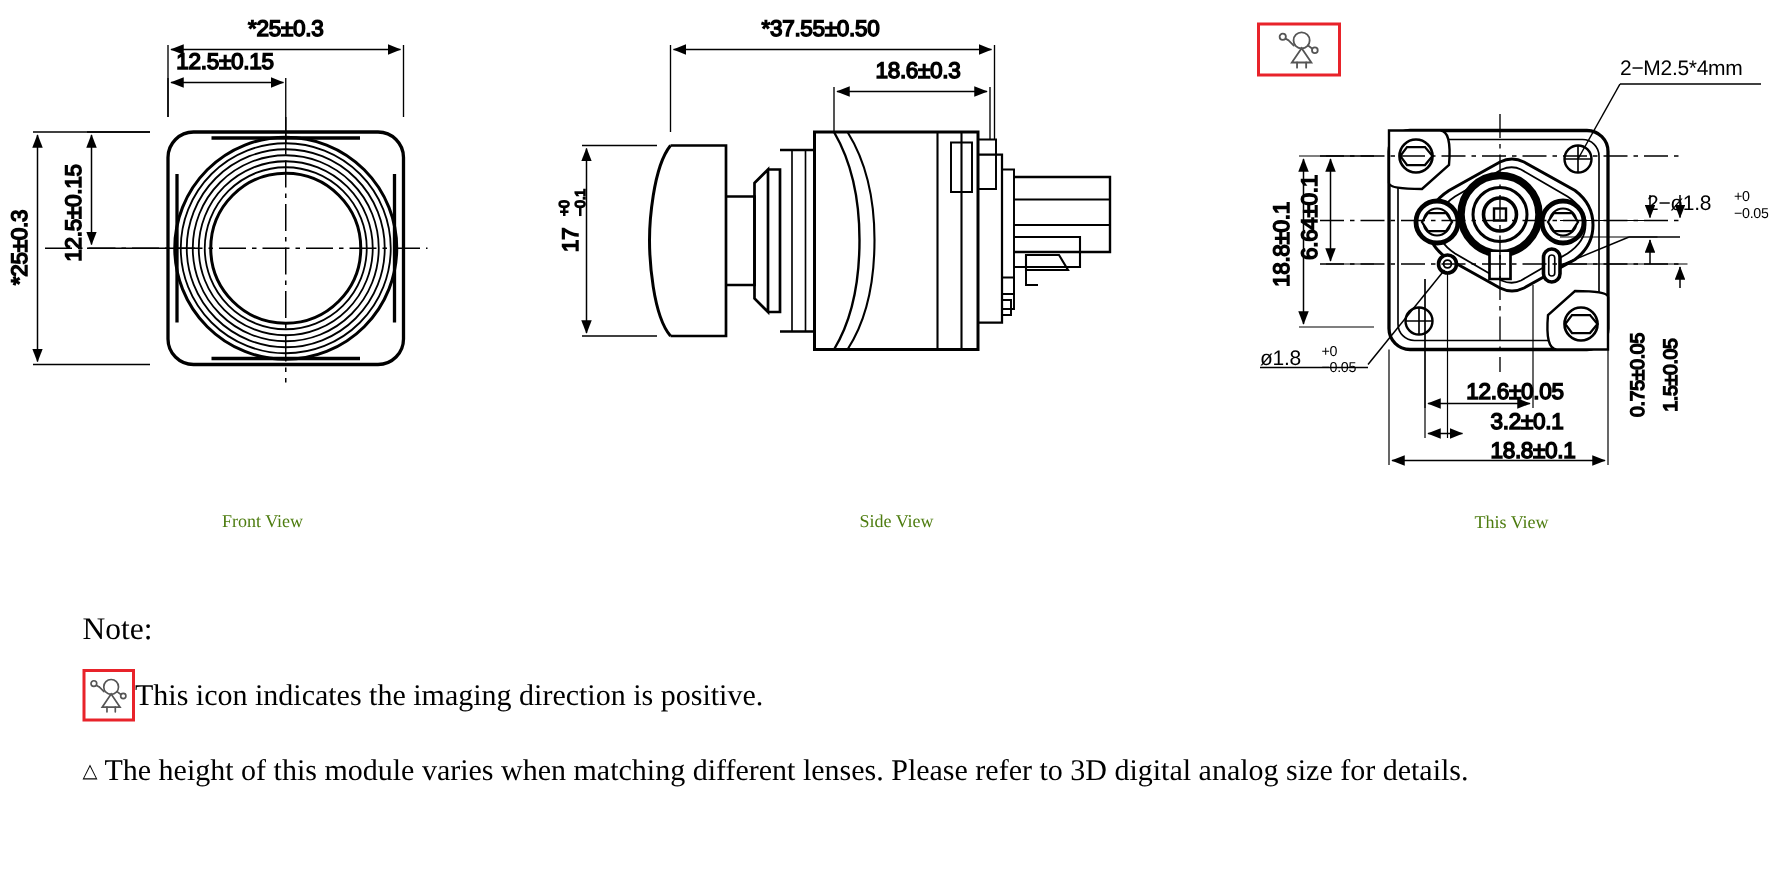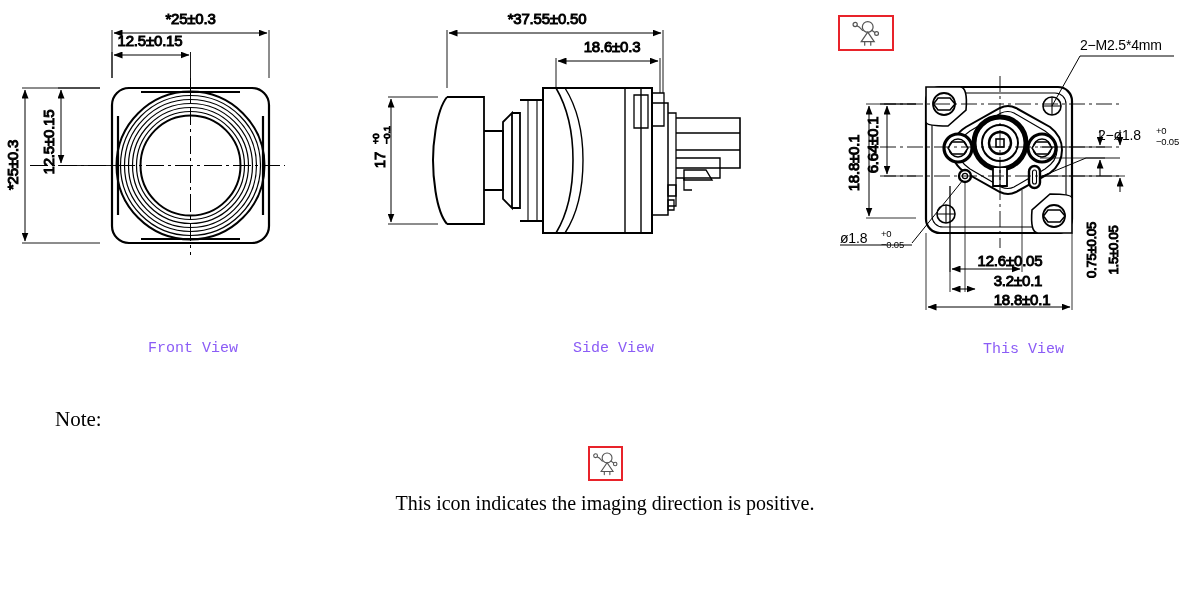--- a/index.html
+++ b/index.html
@@ -17,43 +17,42 @@
     font-family:"Liberation Sans", sans-serif;
     font-size:15px;
     fill:#000;
     letter-spacing:-0.2px;
   }
   .dimtext.small{font-size:13px;}
   .dimtext.tiny{font-size:9.5px;}
   .dimtext.mid{font-size:14px;}
   .viewcap{
     position:absolute;
-    font-family:Liberation Mono, monospace;
-    font-size:15px;
-    color:#8b5cf6;
+    font-family:Liberation Serif, serif;
+    font-size:12px;
+    color:#4d7c0f;
     white-space:nowrap;
   }
   .notes{
     position:absolute;
     left:55px;
     top:408px;
     width:1100px;
     font-family:Liberation Serif, serif;
   }
   .note-title{
     font-size:21px;
     line-height:1.05;
     margin-bottom:16px;
   }
   .note-row{
     display:flex;
     align-items:center;
-    gap:10px;
+    gap:0;
     margin-bottom:14px;
-    flex-direction:column;
   }
   .note-icon-box{
     width:35px;height:35px;
     border:2.5px solid #e8232a;
     box-sizing:border-box;
     flex:0 0 auto;
     display:flex;align-items:center;justify-content:center;
     background:#fff;
   }
   .note-text{
@@ -370,15 +369,19 @@
           <path d="M24 12 L28 15" stroke-linecap="round"></path>
           <circle cx="29.2" cy="15.6" r="2.2"></circle>
           <path d="M19 14 L11.5 25 L26.5 25 Z"></path>
           <path d="M15.5 25 L15.5 29 M22.5 25 L22.5 29" stroke-linecap="round"></path>
         </g>
       </svg>
     </div>
     <span class="note-text">This icon indicates the imaging direction is positive.</span>
   </div>
 
+  <div class="note-para">
+    <span class="tri">△</span>
+    <span>The height of this module varies when matching different lenses. Please refer to 3D digital analog size for details.</span>
+  </div>
 </div>
 
 </div>
 
 </body></html>

